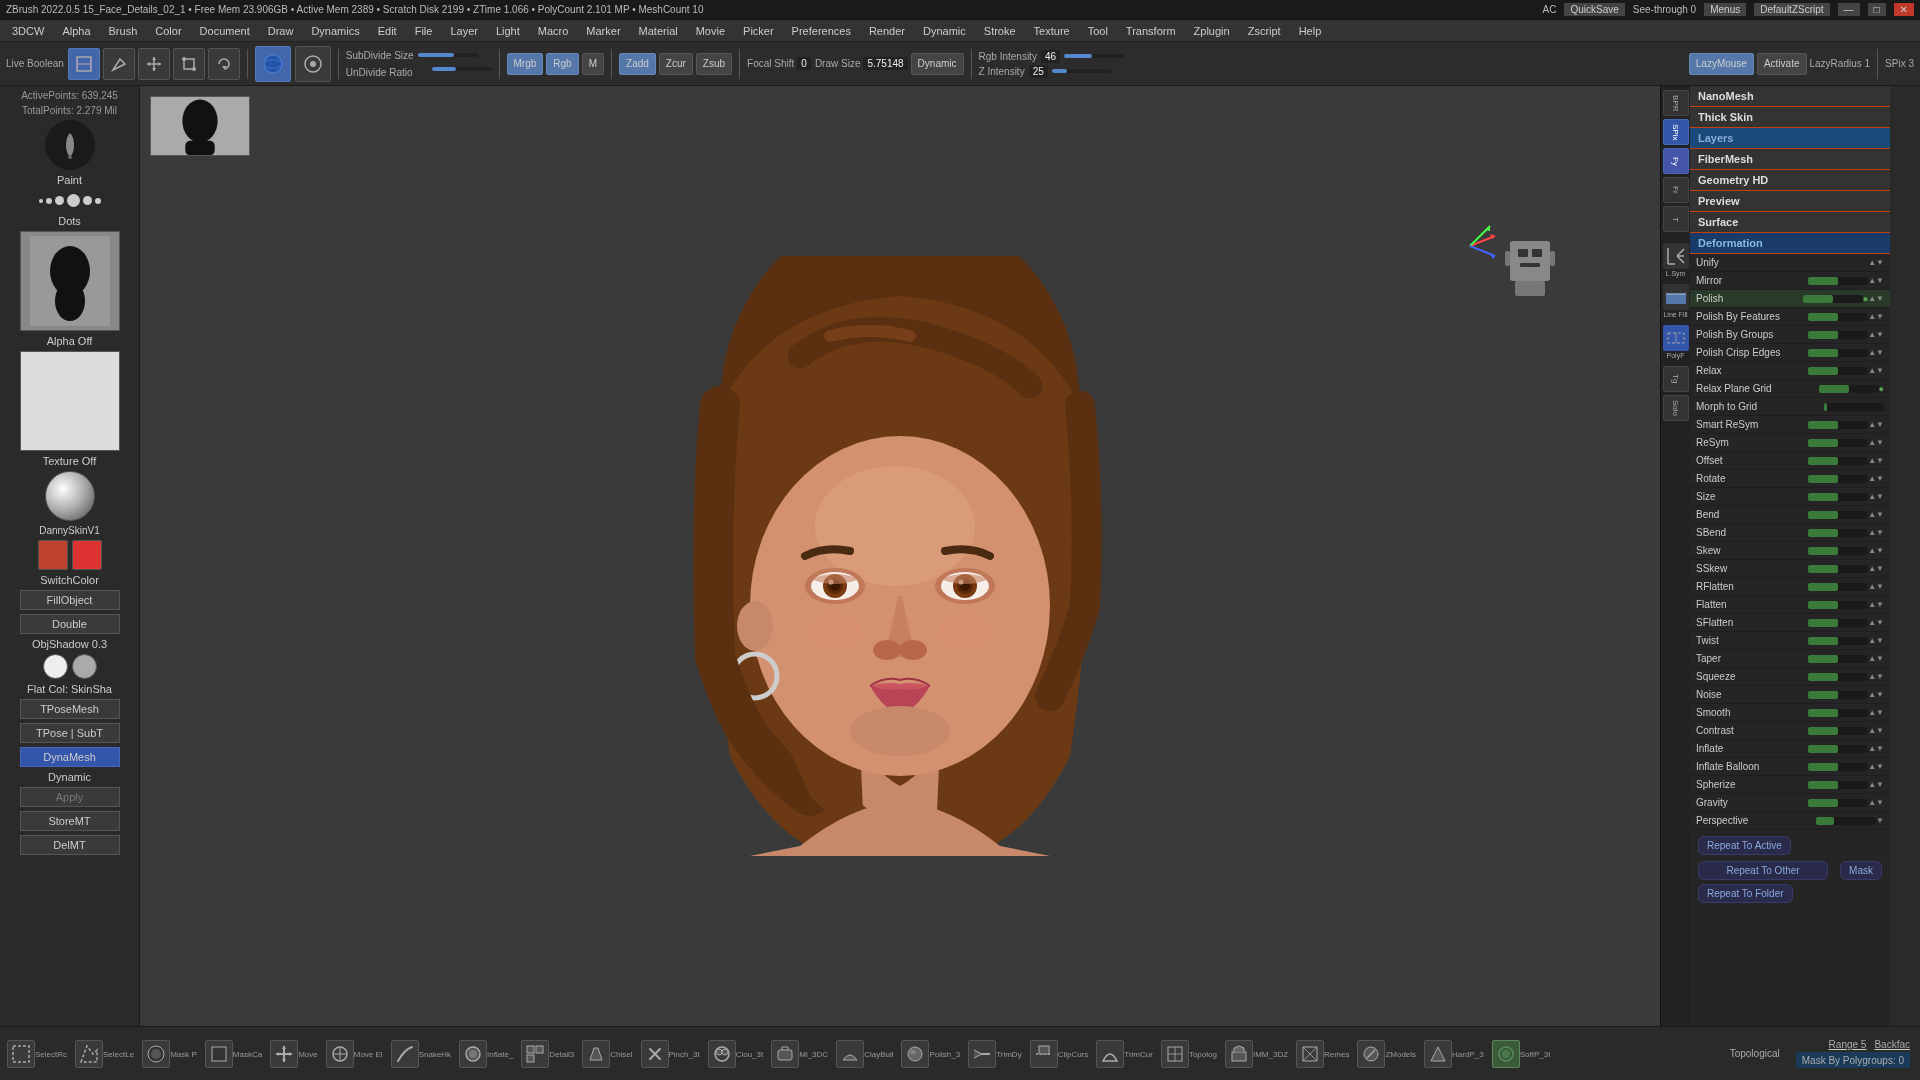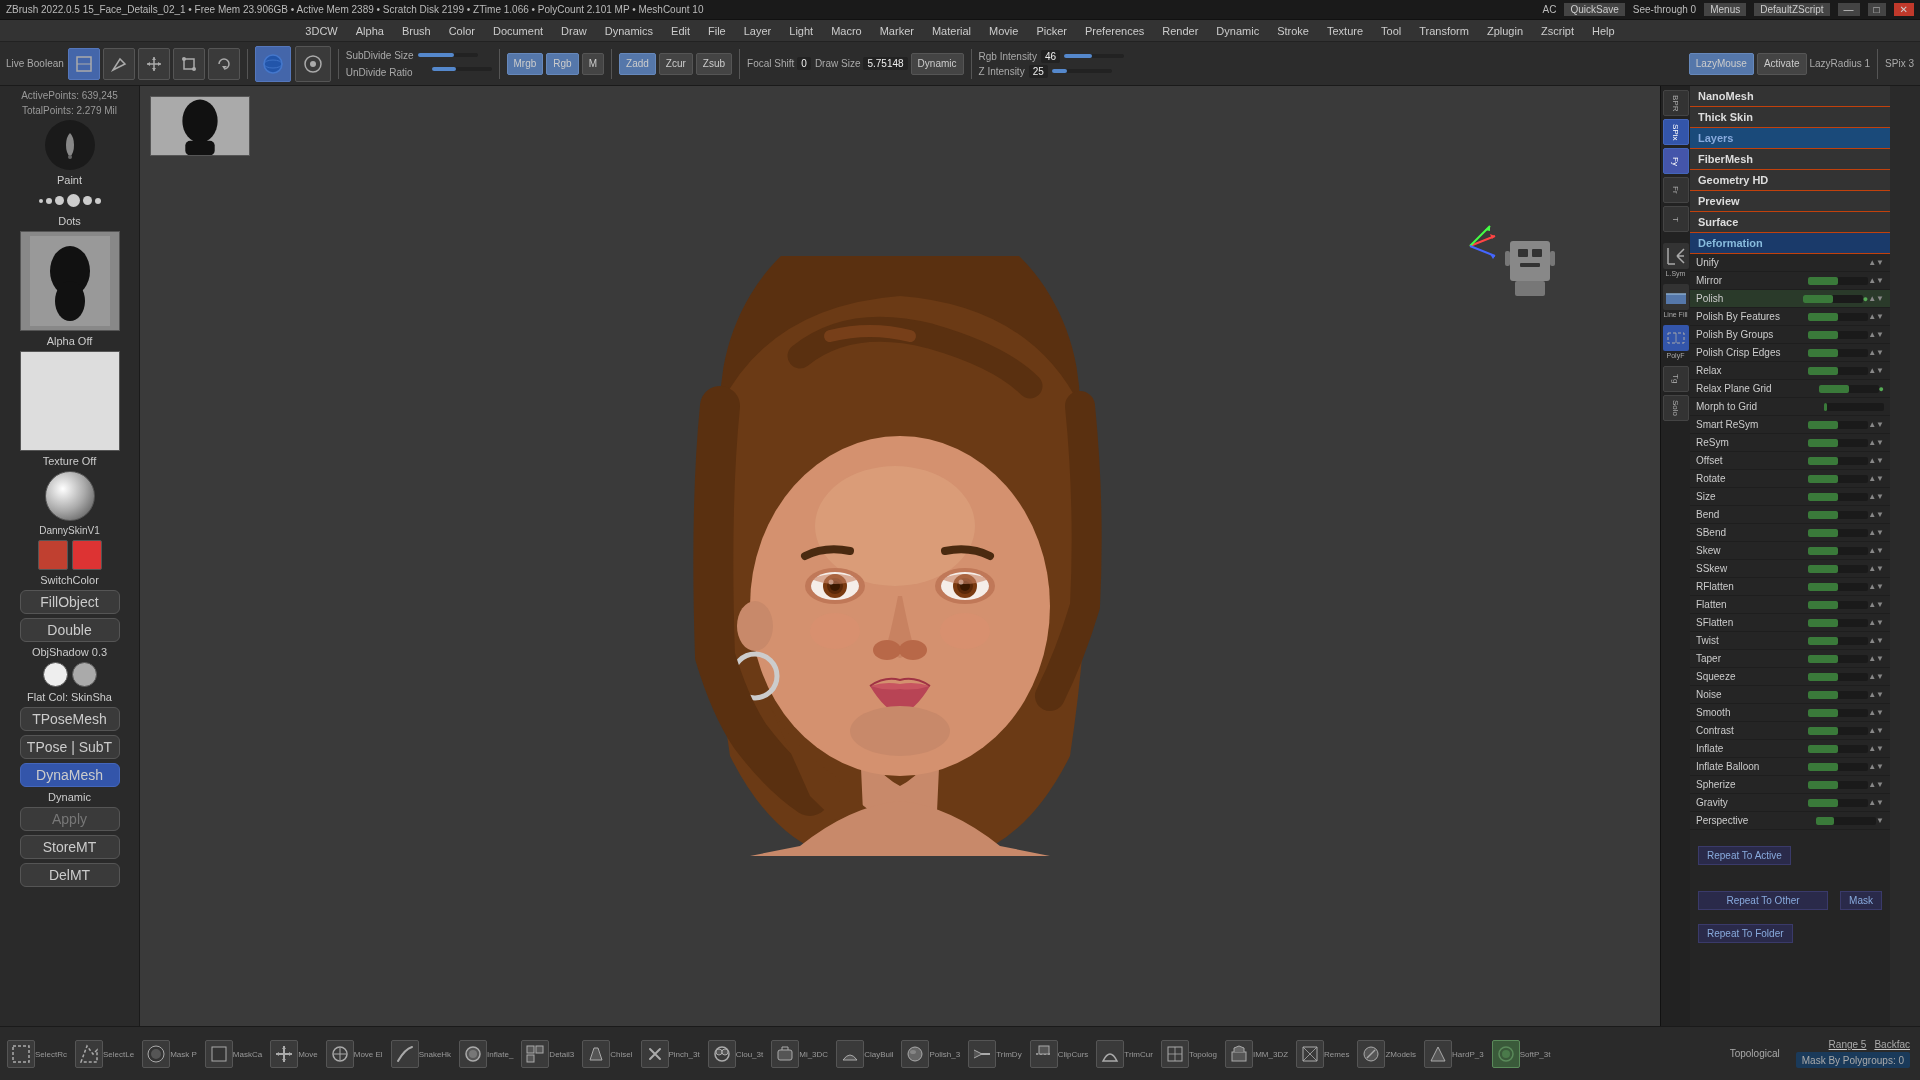--- a/index.html
+++ b/index.html
@@ -33,21 +33,20 @@
 
     
     .menu-bar {
       background: #333;
       height: 22px;
       display: flex;
       align-items: center;
       padding: 0 4px;
       gap: 2px;
       border-bottom: 1px solid #222;
-      justify-content: center;
     }
     .menu-item {
       padding: 2px 8px;
       font-size: 11px;
       color: #ccc;
       cursor: pointer;
       border-radius: 2px;
     }
 
     
@@ -165,24 +164,24 @@
     .color-swatches { display: flex; gap: 4px; }
     .swatch { width: 30px; height: 30px; border: 1px solid #555; cursor: pointer; border-radius: 2px; }
     .small-circles { display: flex; gap: 4px; align-items: center; }
     .small-circle { width: 25px; height: 25px; border-radius: 50%; border: 1px solid #555; cursor: pointer; }
     .sidebar-btn {
       width: 100px;
       background: #3a3a3a;
       border: 1px solid #555;
       color: #ccc;
       padding: 3px 6px;
-      font-size: 14px;
+      font-size: 11px;
       text-align: center;
       cursor: pointer;
-      border-radius: 6px;
+      border-radius: 0;
     }
     .sidebar-btn.blue { background: #3355aa; border-color: #4466bb; }
 
     
     .viewport {
       flex: 1;
       background: #3a3a3a;
       position: relative;
       overflow: hidden;
     }
@@ -323,22 +322,22 @@
 
     .arrow-icon { font-size: 8px; color: #888; }
     .check-icon { font-size: 9px; color: #55aa55; }
     .repeat-btn {
       background: #2a2a4a;
       border: 1px solid #3a3a6a;
       color: #88aadd;
       padding: 3px 8px;
       font-size: 10px;
       cursor: pointer;
-      border-radius: 0;
-      margin: 12px 4px;
+      border-radius: 6px;
+      margin: 2px 4px;
     }
   </style>
 </head>
 <body>
 
 <div class="title-bar">
   <span class="title-bar-left">ZBrush 2022.0.5  15_Face_Details_02_1  • Free Mem 23.906GB • Active Mem 2389 • Scratch Disk 2199 • ZTime 1.066 • PolyCount 2.101 MP • MeshCount 10</span>
   <div class="title-bar-right">
     <span>AC</span>
     <button class="title-btn">QuickSave</button>

